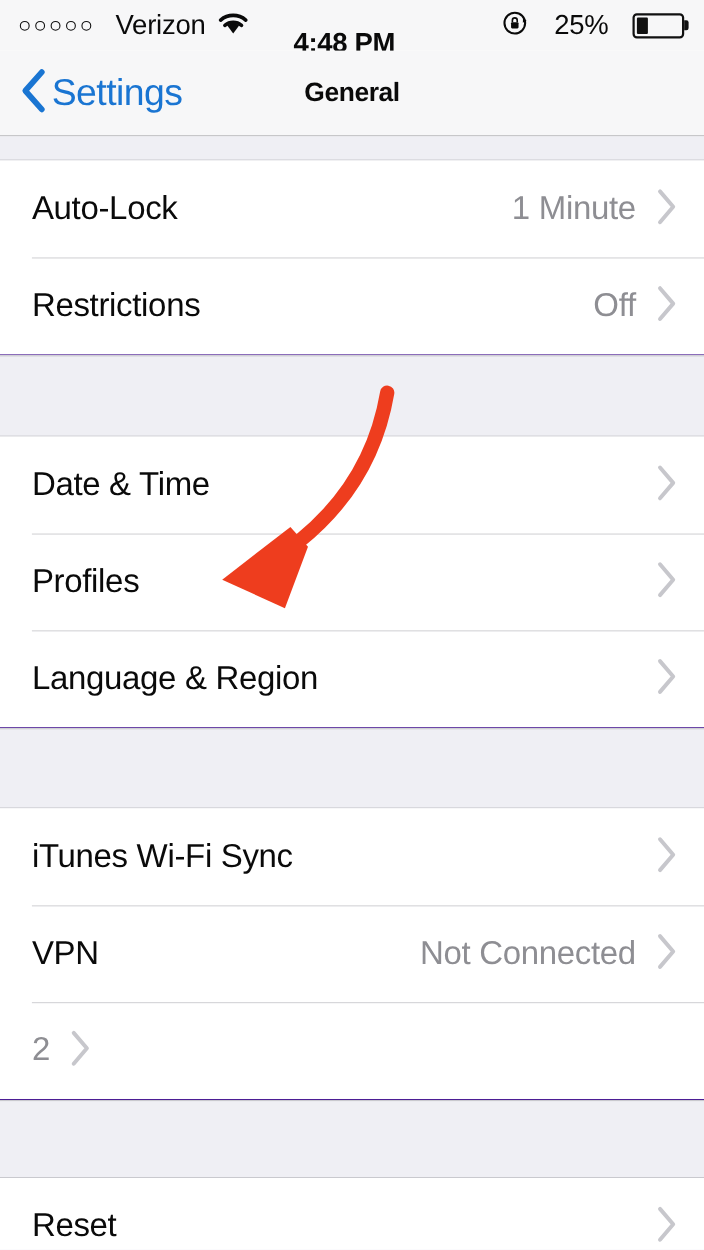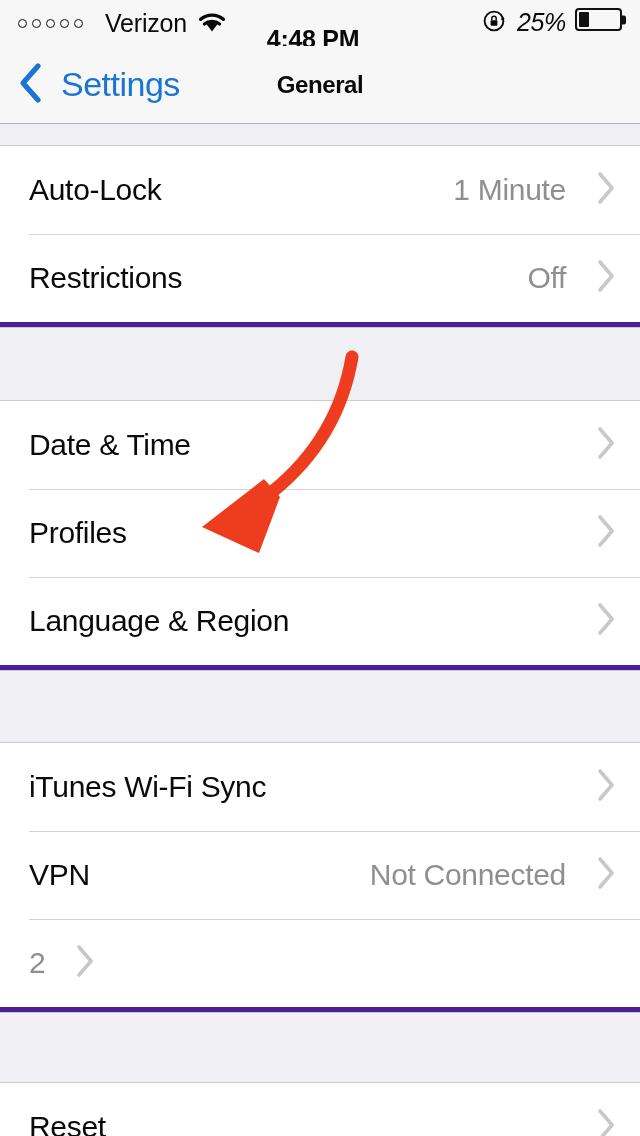--- a/index.html
+++ b/index.html
@@ -43,26 +43,25 @@
   }
   .status-center {
     display: flex;
     align-items: center;
     justify-content: center;
     flex: 0 0 auto;
     margin-top: 32px;
   }
   .status-right {
     display: flex;
-    align-items: flex-start;
+    align-items: center;
     justify-content: flex-end;
-    gap: 9px;
+    gap: 22px;
     flex: 1 1 0;
     min-width: 0;
-    font-style: italic;
   }
   .signal-dots {
     display: flex;
     align-items: center;
     gap: 5px;
   }
   .signal-dots i {
     display: block;
     width: 9px;
     height: 9px;
@@ -132,21 +131,21 @@
     border-bottom: 1px solid #b2b2b5;
     box-sizing: border-box;
   }
   .back-button {
     position: absolute;
     left: 18px;
     top: 50%;
     transform: translateY(-50%);
     display: flex;
     align-items: center;
-    gap: 19px;
+    gap: 5px;
     cursor: pointer;
   }
   .back-chevron { display: block; }
   .back-label {
     font-size: 34px;
     color: #1a75d2;
     letter-spacing: -0.5px;
     white-space: nowrap;
   }
   .nav-title {
@@ -175,21 +174,21 @@
     background: #efeff4;
     border-top: 1px solid #c9c9ce;
     border-bottom: 1px solid #c9c9ce;
     box-sizing: border-box;
   }
   .group-gap.first {
     border-top: none;
   }
   .group {
     background: #ffffff;
-    border-bottom: 5px solid #4c1d95;
+    border-bottom: 1px solid #4c1d95;
     box-sizing: border-box;
   }
   .group.last { border-bottom: none; }
 
   .row {
     position: relative;
     height: 88px;
     display: flex;
     align-items: center;
     box-sizing: border-box;
@@ -211,21 +210,21 @@
     color: #0a0a0a;
     letter-spacing: -0.3px;
     white-space: nowrap;
     flex: 1 1 auto;
   }
   .row-value {
     font-size: 30px;
     color: #8e8e93;
     letter-spacing: -0.3px;
     white-space: nowrap;
-    margin-right: 30px;
+    margin-right: 18px;
   }
   .row-chevron {
     display: block;
     flex: 0 0 auto;
   }
 
   
   .annotation-arrow {
     position: absolute;
     left: 0;

